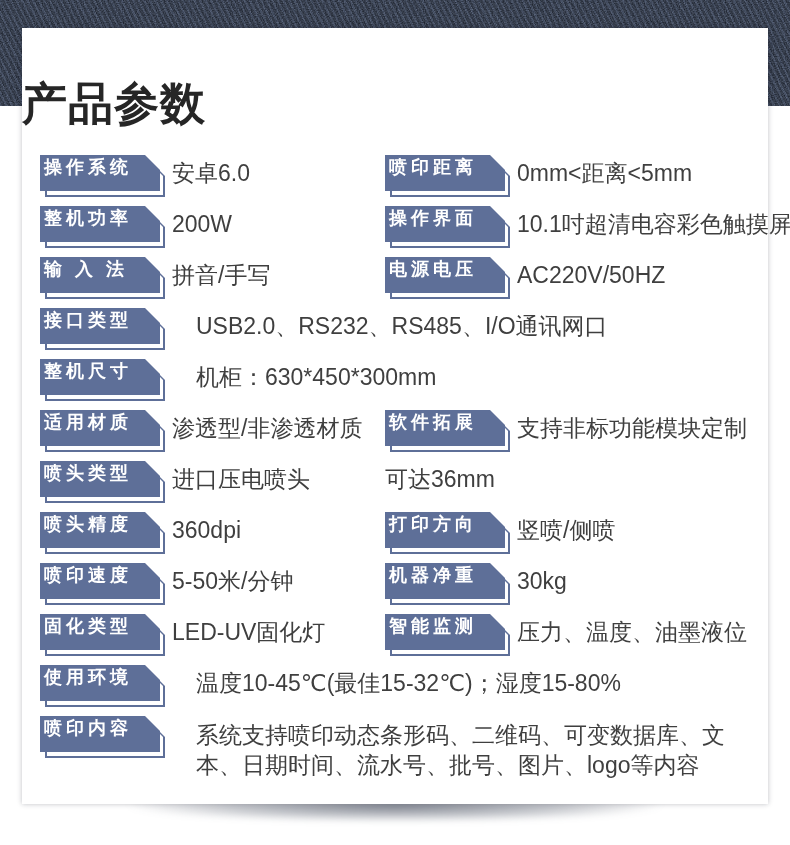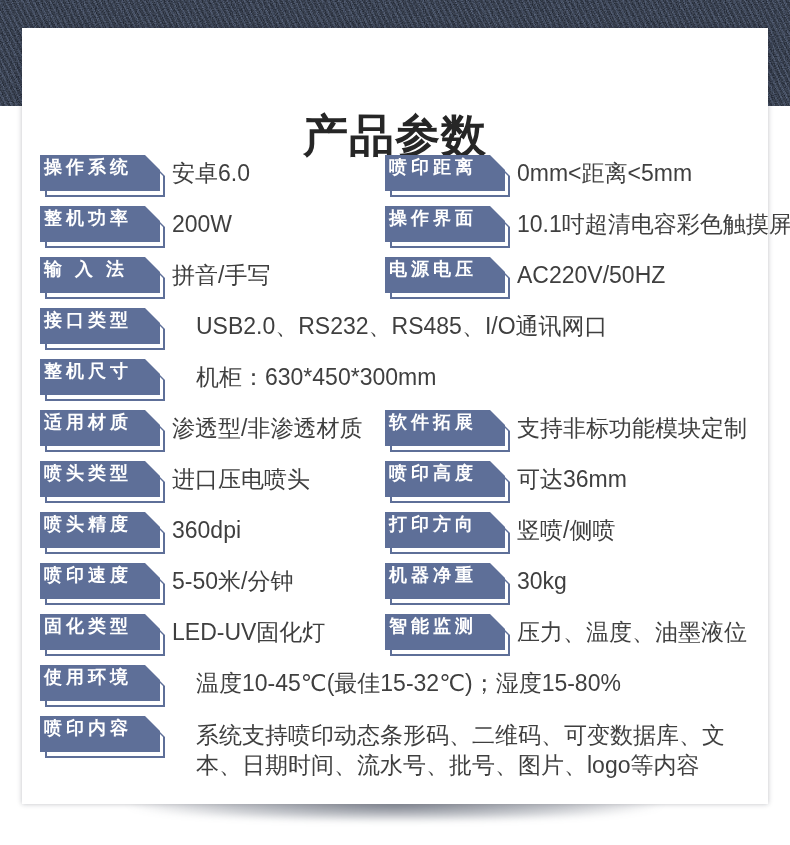--- a/index.html
+++ b/index.html
@@ -26,23 +26,22 @@
     box-shadow:0 0 5px rgba(25,30,45,0.28);
   }
   .card-bottom-shadow{
     position:absolute;left:34px;top:798px;width:722px;height:34px;z-index:1;
     background:radial-gradient(ellipse 52% 68% at 50% 22%,
       rgba(48,56,74,0.62) 0%, rgba(48,56,74,0.28) 45%, rgba(48,56,74,0) 72%);
     filter:blur(3px);
   }
   .page-title{
     position:absolute;left:0;top:46px;width:100%;
-    text-align:center;font-size:45px;font-weight:700;color:#262626;
+    text-align:left;font-size:45px;font-weight:700;color:#262626;
     letter-spacing:1px;
-    margin-top:32px;
   }
   
   .rows{position:absolute;left:18px;right:12px;top:127px;}
   .row{display:flex;align-items:flex-start;margin-bottom:15px;min-height:36px;}
   .cell{display:flex;align-items:flex-start;}
   .cell-left{width:345px;flex:none;}
   .cell-right{flex:1;}
   .cell-full{flex:1;gap:24px;}
   
   .badge{position:relative;display:block;width:120px;height:36px;flex:none;margin-right:12px;}
@@ -198,25 +197,20 @@
     <div class="row">
       <div class="cell cell-left">
         <span class="badge">
           <i class="badge-back"></i>
           <i class="badge-back-in"></i>
           <i class="badge-face">喷头类型</i>
         </span>
         <span class="value">进口压电喷头</span>
       </div>
       <div class="cell cell-right">
-        <span class="badge">
-          <i class="badge-back"></i>
-          <i class="badge-back-in"></i>
-          <i class="badge-face">喷印高度</i>
-        </span>
         <span class="value">可达36mm</span>
       </div>
     </div>
 
     <div class="row">
       <div class="cell cell-left">
         <span class="badge">
           <i class="badge-back"></i>
           <i class="badge-back-in"></i>
           <i class="badge-face">喷头精度</i>

